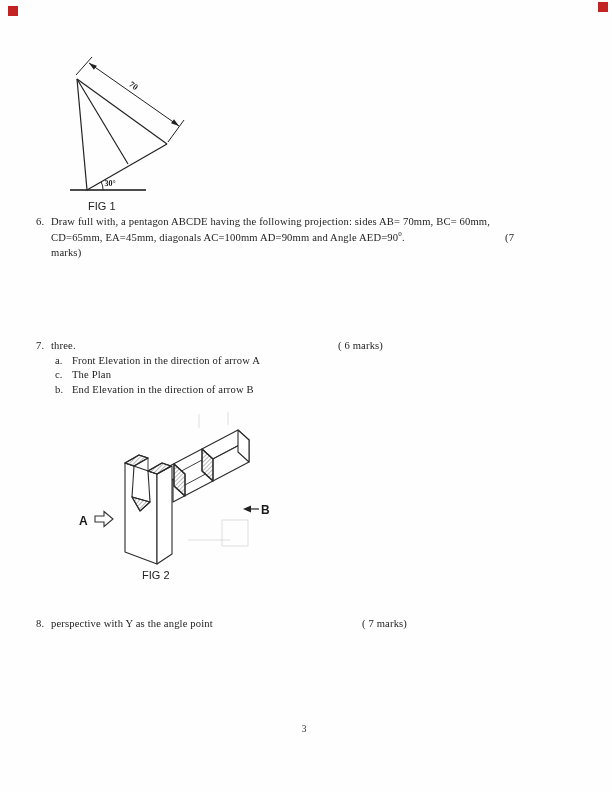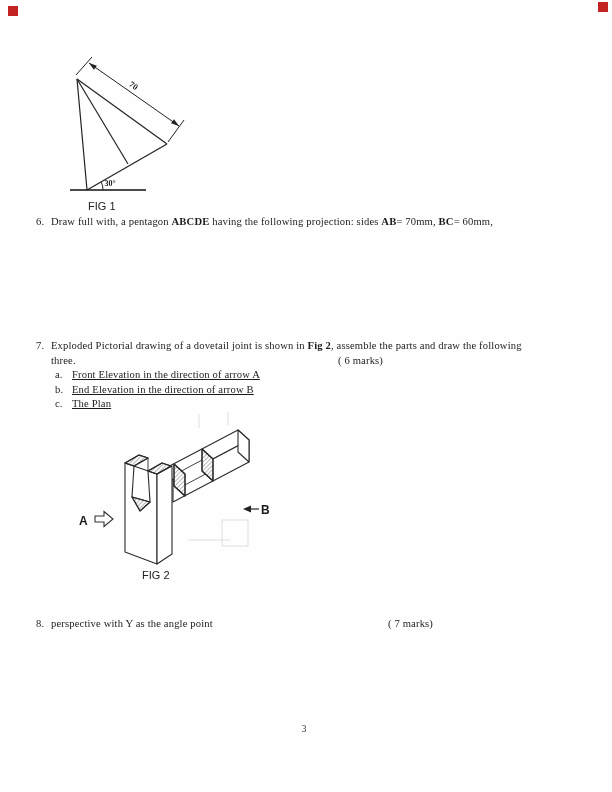--- a/index.html
+++ b/index.html
@@ -13,30 +13,30 @@
   .cm-tr { left:598px; top:2px; }
 
   .fig-svg { position:absolute; }
   #fig1 { left:60px; top:50px; }
   #fig2 { left:70px; top:412px; }
 
   .q { position:absolute; font-size:10.6px; line-height:15px; letter-spacing:0.15px; }
   .qnum { position:absolute; left:0; top:0; }
   .qtext { margin-left:15px; position:relative; }
   .line { position:relative; }
-  .b { font-weight:bold; }
+  .b { font-weight:normal; }
   sup { font-size:7px; vertical-align:super; line-height:0; }
   .marks { position:absolute; top:0; white-space:nowrap; }
   #q6 { left:36px; top:214px; width:540px; line-height:15.5px; }
   #q6 .marks { left:454px; }
   #q7 { left:36px; top:339px; width:540px; line-height:14.6px; }
   #q7 .marks { left:287px; }
   #q8 { left:36px; top:616px; width:540px; }
-  #q8 .marks { left:337px;text-align:center; }
-  .item { position:relative;text-decoration:underline; }
+  #q8 .marks { left:311px;text-align:center; }
+  .item { position:relative; }
   .ilabel { display:inline-block; margin-left:4px; width:17px; }
 
   .page-number { position:absolute; left:296px; top:724px; width:16px;
     text-align:center; font-size:9.5px; color:#333; }
 
   .fig-caption-font { font-family:"Liberation Sans", sans-serif; }
 </style>
 </head>
 <body>
 
@@ -69,31 +69,32 @@
     </g>
     <text transform="translate(72,38) rotate(35)" font-size="8.5" font-weight="bold" fill="#1a1a1a" text-anchor="middle">70</text>
     <text x="44.5" y="136" font-size="8" font-weight="bold" fill="#1a1a1a">30°</text>
     <text x="28" y="160" font-size="11" fill="#222" class="fig-caption-font" style="font-family:'Liberation Sans',sans-serif">FIG 1</text>
   </svg>
 
   <div class="q" id="q6">
     <span class="qnum">6.</span>
     <div class="qtext">
       <div class="line"><span>Draw full with, a pentagon </span><span class="b">ABCDE</span><span> having the following projection: sides </span><span class="b">AB</span><span>= 70mm, </span><span class="b">BC</span><span>= 60mm,</span></div>
+      <div class="line"><span class="b">CD</span><span>=65mm, </span><span class="b">EA</span><span>=45mm, </span><span class="b">diagonals </span><span class="b">AC</span><span>=100mm </span><span class="b">AD</span><span>=90mm and Angle </span><span class="b">AED</span><span>=90</span><sup>0</sup><span>.</span><span class="marks">(7</span></div>
+      <div class="line">marks)</div>
     </div>
   </div>
 
   <div class="q" id="q7">
     <span class="qnum">7.</span>
     <div class="qtext">
-      <div class="line"><span>Exploded Pictorial drawing of a dovetail joint is shown in </span><span class="b">Fig 2</span><span>, assemble the parts and draw the following</span></div>
       <div class="line"><span>three.</span><span class="marks">( 6 marks)</span></div>
       <div class="item"><span class="ilabel">a.</span><span>Front Elevation in the direction of arrow A</span></div>
+      <div class="item"><span class="ilabel">c.</span><span>The Plan</span></div>
       <div class="item"><span class="ilabel">b.</span><span>End Elevation in the direction of arrow B</span></div>
-      <div class="item"><span class="ilabel">c.</span><span>The Plan</span></div>
     </div>
   </div>
 
   <svg id="fig2" class="fig-svg" width="210" height="175" viewBox="0 0 210 175">
     <defs>
       <pattern id="hat" patternUnits="userSpaceOnUse" width="3" height="3" patternTransform="rotate(45)">
         <line x1="0" y1="0" x2="0" y2="3" stroke="#4a4a4a" stroke-width="0.8"></line>
       </pattern>
     </defs>
 

